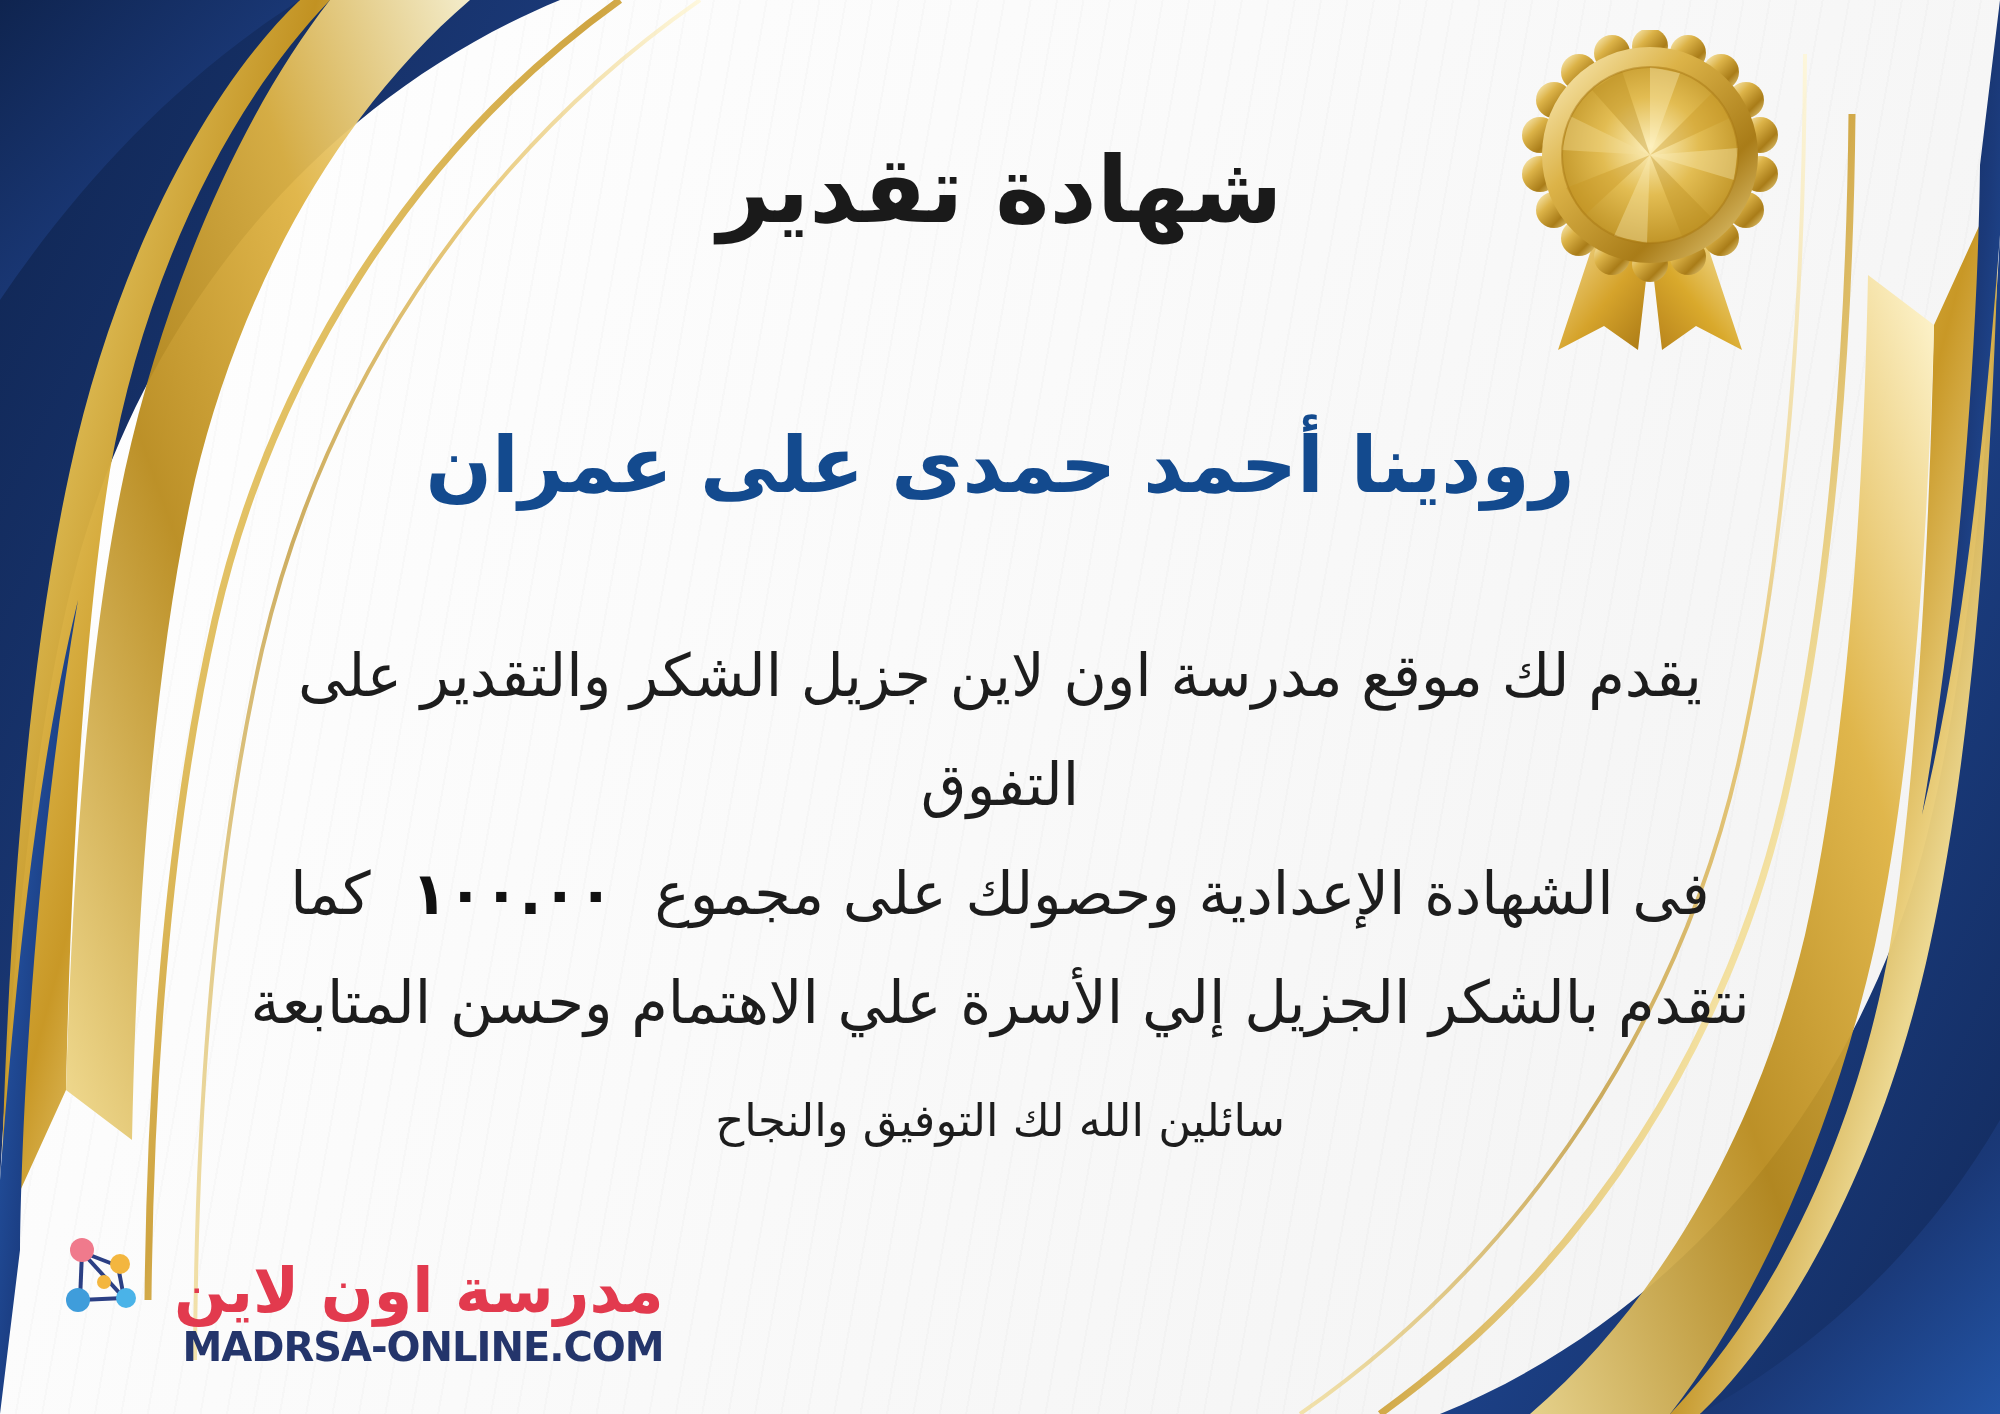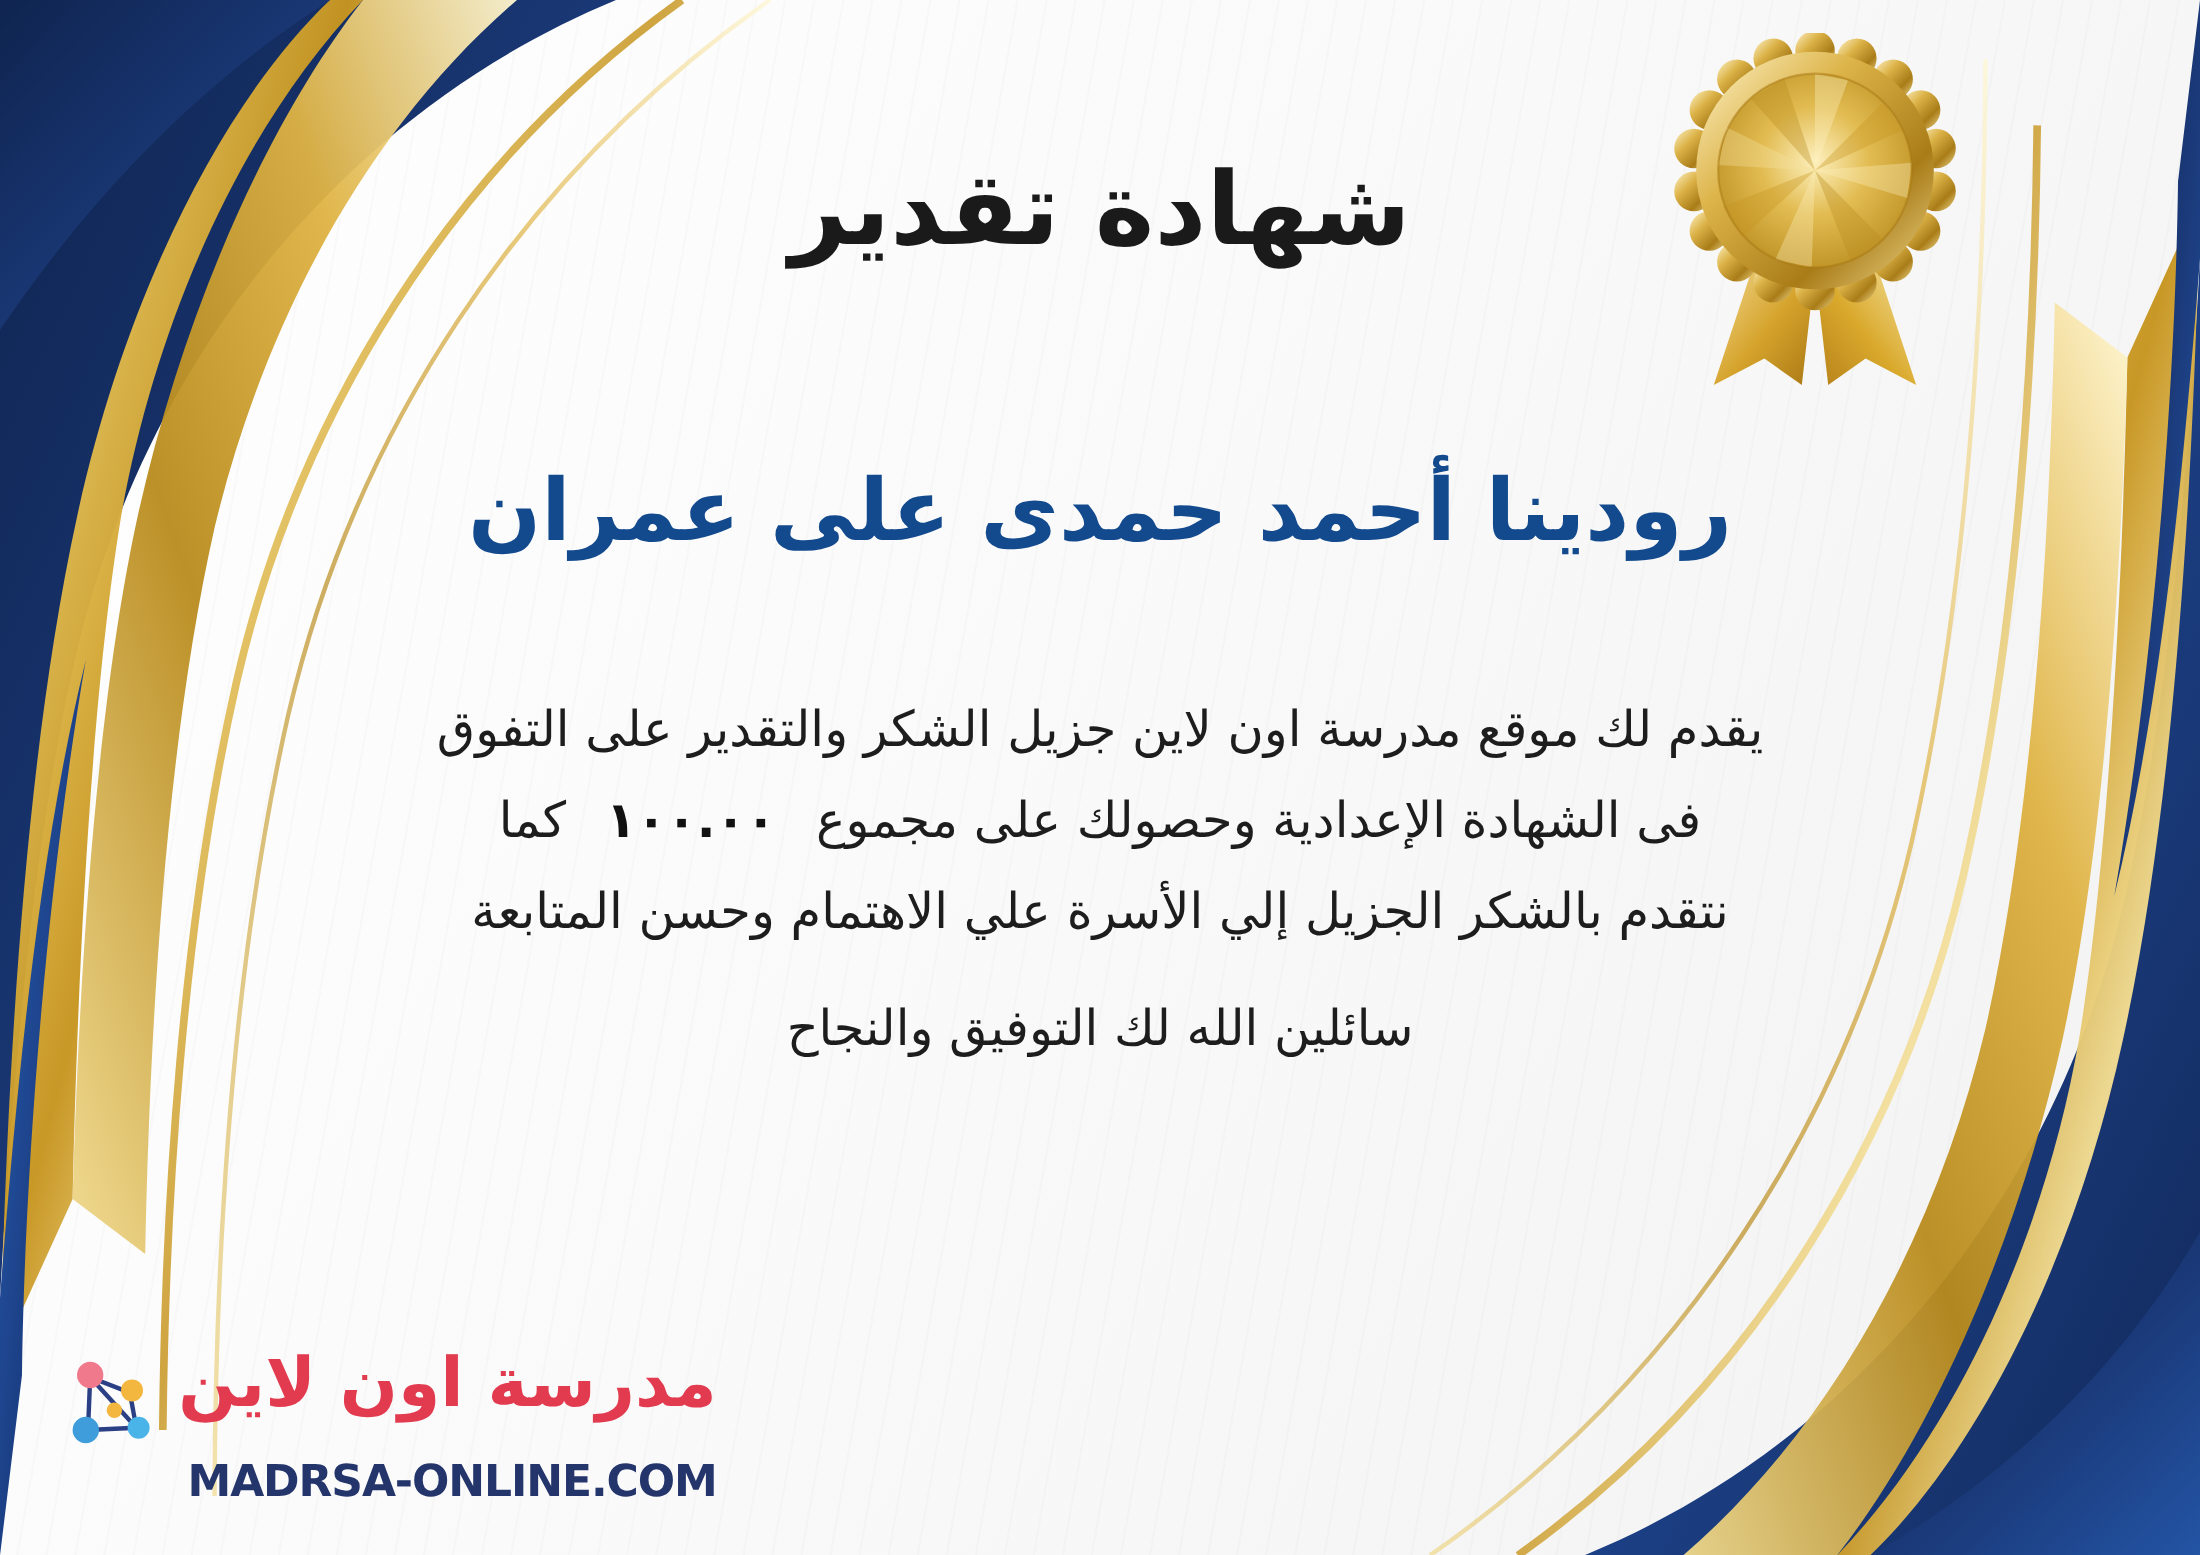--- a/index.html
+++ b/index.html
@@ -81,21 +81,21 @@
     font-weight: 700;
     color: #134a8e;
     direction: rtl;
     line-height: 1.15;
     text-align: right;
   }
 
   .body-text {
     margin-top: 110px;
     width: 1560px;
-    font-size: 45px;
+    font-size: 59px;
     color: #1d1d1d;
     line-height: 1.85;
     direction: rtl;
     font-weight: 500;
   }
 
   .body-line {
     display: block;
   }
 
@@ -123,22 +123,22 @@
     position: absolute;
     left: 52px;
     bottom: 42px;
     display: flex;
     flex-direction: column;
     align-items: flex-start;
     direction: rtl;
   }
   .brand-row {
     display: flex;
-    align-items: flex-start;
-    gap: 14px;
+    align-items: flex-end;
+    gap: 26px;
   }
   .brand-name {
     font-size: 62px;
     font-weight: 700;
     color: #e23a4e;
     line-height: 1;
     direction: rtl;
   }
   .brand-url {
     font-size: 40px;

